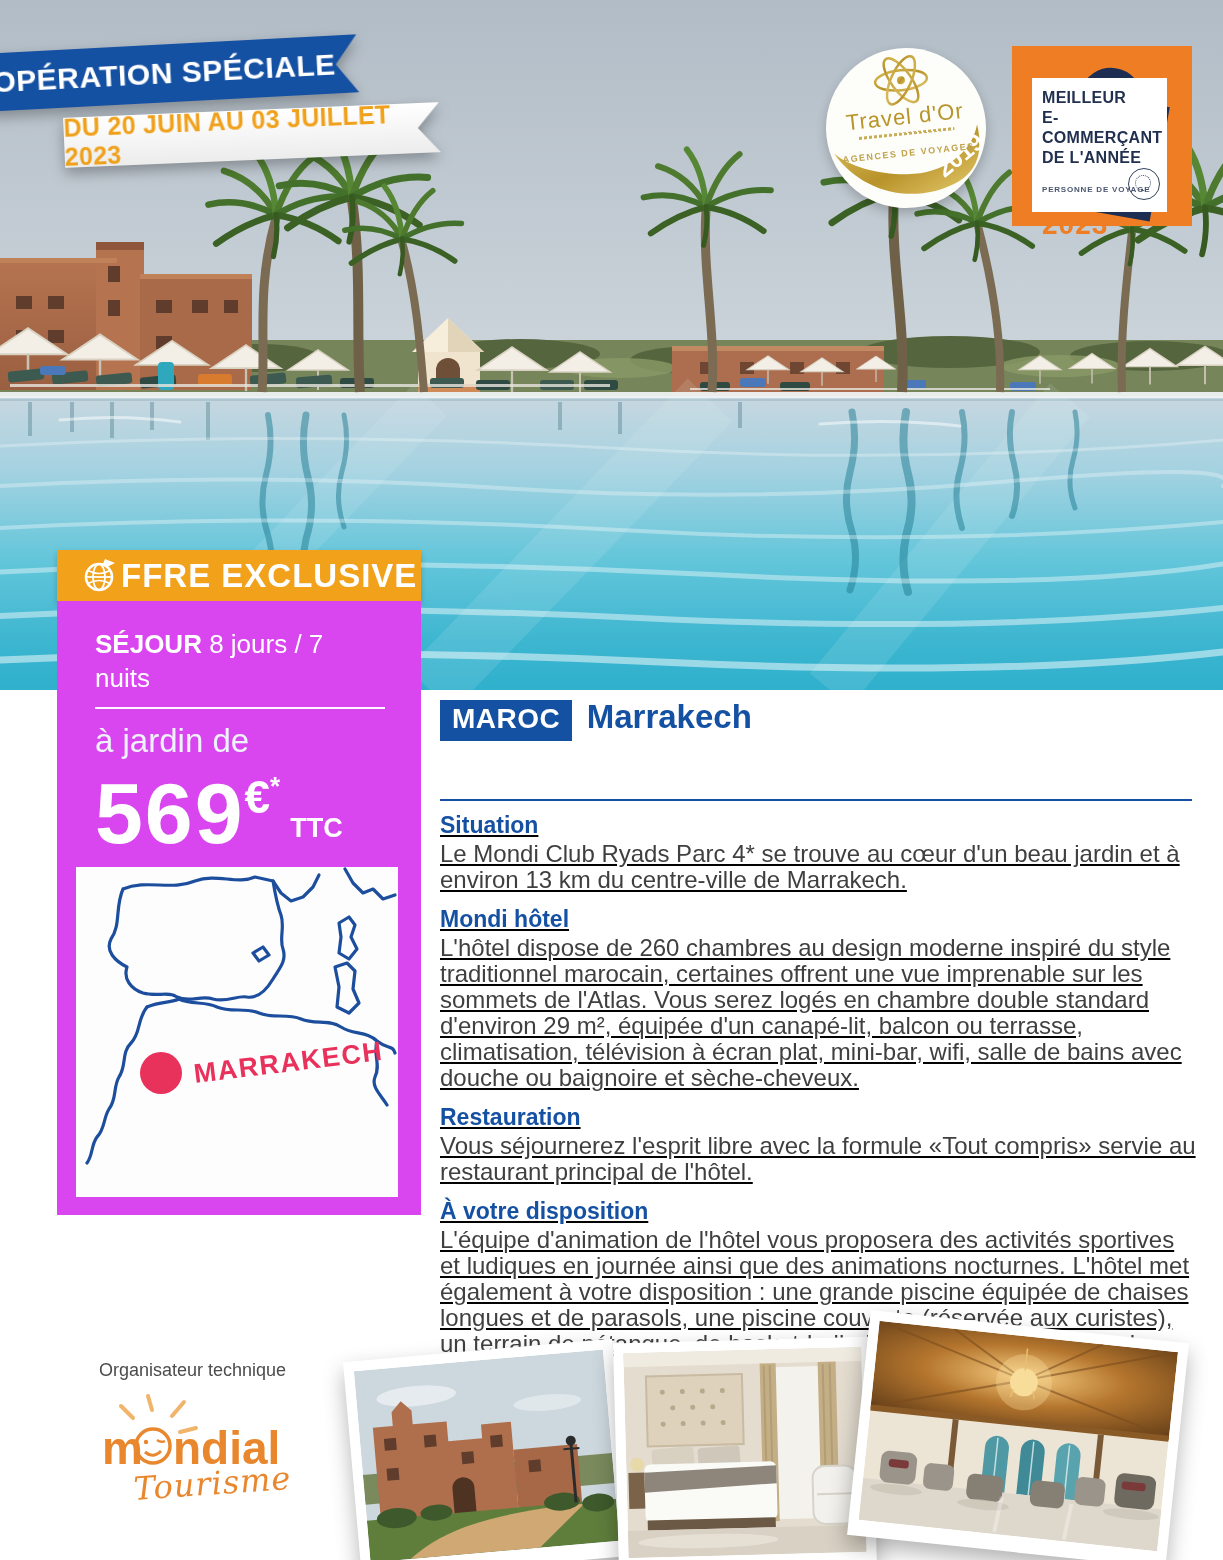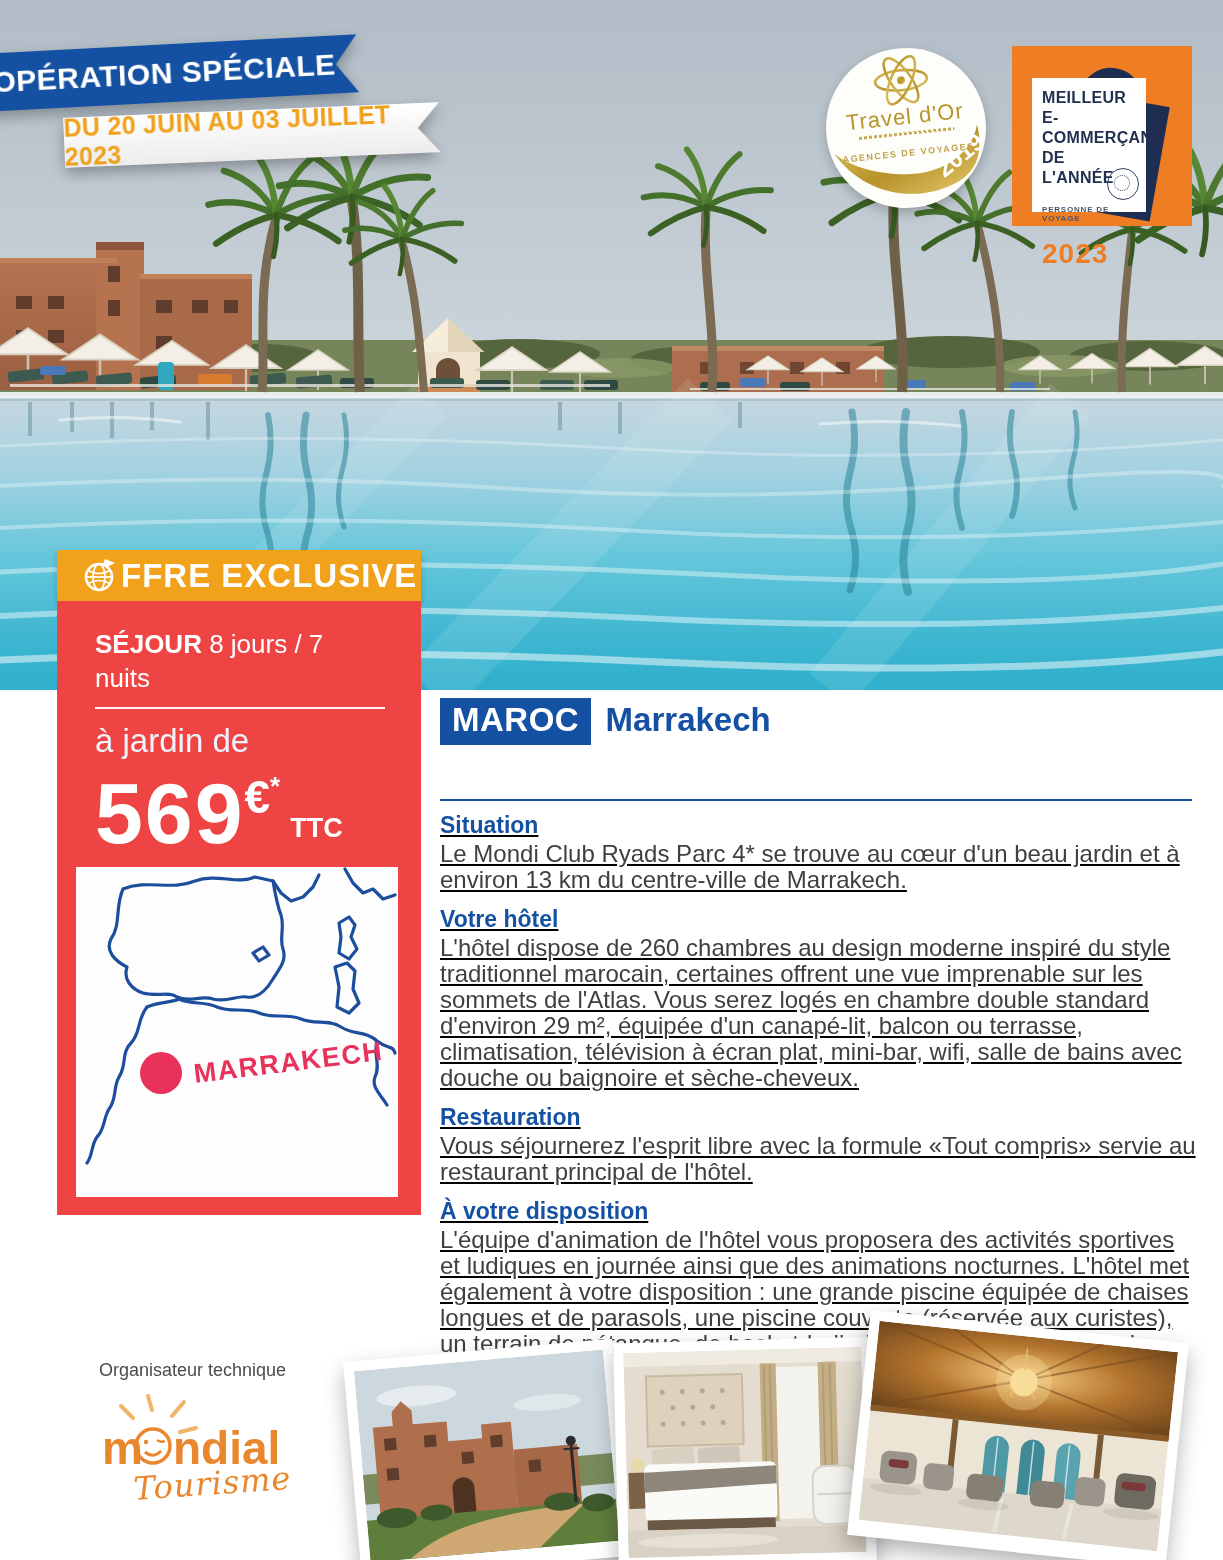--- a/index.html
+++ b/index.html
@@ -29,55 +29,55 @@
   .td-brand{position:absolute;left:0;top:56px;width:100%;text-align:center;color:#b8952a;
             font-size:22px;letter-spacing:1px;}
   .td-tagline{position:absolute;left:32px;top:84px;width:96px;height:3px;
               background:repeating-linear-gradient(90deg,#c8ad56 0 3px,transparent 3px 5px);}
   .td-cat{position:absolute;left:0;top:100px;width:100%;text-align:center;color:#bfa34c;
           font-size:9px;font-weight:bold;letter-spacing:1.5px;}
 
   
   .badge-ecom{position:absolute;left:1012px;top:46px;width:180px;height:180px;background:#ef7d23;}
   .ecom-bag{position:absolute;left:0;top:0;}
-  .ecom-label{position:absolute;left:20px;top:32px;width:114px;height:134px;background:#ffffff;
+  .ecom-label{position:absolute;left:20px;top:32px;width:135px;height:134px;background:#ffffff;
               padding:10px 6px 6px 10px;box-sizing:border-box;}
   .ecom-line{color:#22304f;font-size:16px;font-weight:bold;line-height:20px;letter-spacing:.3px;}
   .ecom-cat{margin-top:17px;color:#4a5670;font-size:8px;font-weight:bold;letter-spacing:.8px;}
   .ecom-year{margin-top:15px;color:#ef7d23;font-size:28px;font-weight:bold;letter-spacing:1px;}
   .ecom-stamp{position:absolute;right:7px;bottom:12px;width:30px;height:30px;border-radius:50%;
               border:1.5px solid #33415e;}
   .ecom-stamp::after{content:"";position:absolute;left:6px;top:6px;width:14px;height:14px;
               border-radius:50%;border:1px dotted #33415e;}
 
   
   .offer-banner{position:absolute;left:57px;top:550px;width:364px;height:52px;background:#f2a11b;
                 display:flex;align-items:center;padding-left:24px;box-sizing:border-box;
                 color:#ffffff;font-weight:bold;font-size:33px;letter-spacing:1px;
                 box-shadow:0 3px 6px rgba(0,0,0,.2);}
   .offer-banner .globe{margin-right:4px;}
   .banner-tail{position:absolute;left:112px;top:602px;width:40px;height:16px;background:#e08f0e;
                clip-path:polygon(0 0,100% 0,50% 100%);}
-  .price-box{position:absolute;left:57px;top:601px;width:364px;height:614px;background:#ef4444;
+  .price-box{position:absolute;left:57px;top:601px;width:364px;height:614px;background:#d946ef;
              box-sizing:border-box;padding:26px 36px 0 38px;color:#ffffff;}
   .sejour,.formule{margin:0;font-size:26px;line-height:34px;font-weight:normal;}
   .sejour b,.formule b{font-weight:bold;}
   .price-rule{border:none;border-top:2px solid rgba(255,255,255,.95);margin:12px 0 10px;}
   .apartir{margin:0;font-size:33px;line-height:44px;font-weight:normal;color:#eef3fb;}
   .price-line{position:relative;height:96px;margin-top:2px;white-space:nowrap;}
   .price-num{font-size:86px;font-weight:bold;letter-spacing:2px;line-height:96px;}
   .price-cur{font-size:46px;font-weight:bold;position:relative;top:-30px;}
   .price-ast{font-size:26px;font-weight:bold;position:relative;top:-48px;}
   .price-ttc{font-size:27px;font-weight:bold;position:relative;top:-6px;left:10px;}
   .per-person{margin:4px 0 0;font-size:22px;font-weight:bold;letter-spacing:1px;}
   .map{position:absolute;left:19px;top:266px;width:322px;height:330px;background:#fdfdfd;}
 
   
   .dest-line{position:absolute;left:440px;top:698px;white-space:nowrap;}
-  .maroc-box{display:inline-block;background:#1551a3;color:#ffffff;font-size:33px;font-weight:bold;
+  .maroc-box{display:inline-block;background:#1551a3;color:#ffffff;font-size:28px;font-weight:bold;
              padding:3px 12px 6px;letter-spacing:.5px;}
   .dest-city{color:#1551a3;font-size:33px;font-weight:bold;margin-left:10px;}
   .hotel-line{position:absolute;left:440px;top:754px;color:#1551a3;font-size:29px;font-weight:bold;}
   .hotel-star{font-size:27px;margin-left:4px;}
   .dest-rule{position:absolute;left:440px;top:799px;width:752px;border-top:2px solid #1551a3;}
   .right-col{position:absolute;left:440px;top:812px;width:756px;text-decoration:underline;}
   .right-col h3{margin:13px 0 2px;font-size:23px;color:#1551a3;font-weight:bold;}
   .right-col h3:first-child{margin-top:0;}
   .right-col p{margin:0;font-size:24px;line-height:26px;color:#3f3f3f;}
 
@@ -398,21 +398,21 @@
 
   <div class="dest-line">
     <span class="maroc-box">MAROC</span>
     <span class="dest-city">Marrakech</span>
   </div>
   <div class="dest-rule"></div>
 
   <div class="right-col">
     <h3>Situation</h3>
     <p>Le Mondi Club Ryads Parc 4* se trouve au cœur d'un beau jardin et à environ 13 km du centre-ville de Marrakech.</p>
-    <h3>Votre hôtel</h3>
+    <h3>Mondi hôtel</h3>
     <p>L'hôtel dispose de 260 chambres au design moderne inspiré du style traditionnel marocain, certaines offrent une vue imprenable sur les sommets de l'Atlas. Vous serez logés en chambre double standard d'environ 29 m², équipée d'un canapé-lit, balcon ou terrasse, climatisation, télévision à écran plat, mini-bar, wifi, salle de bains avec douche ou baignoire et sèche-cheveux.</p>
     <h3>Restauration</h3>
     <p>Vous séjournerez l'esprit libre avec la formule «Tout compris» servie au restaurant principal de l'hôtel.</p>
     <h3>À votre disposition</h3>
     <p>L'équipe d'animation de l'hôtel vous proposera des activités sportives et ludiques en journée ainsi que des animations nocturnes. L'hôtel met également à votre disposition : une grande piscine équipée de chaises longues et de parasols, une piscine couverte (réservée aux curistes), un terrain de pétanque, de basket-ball, de volley-ball, de tennis, de football, ainsi qu'une salle de sport.</p>
   </div>
 
   <div class="org-label">Organisateur technique</div>
 
   <div class="mondial">

